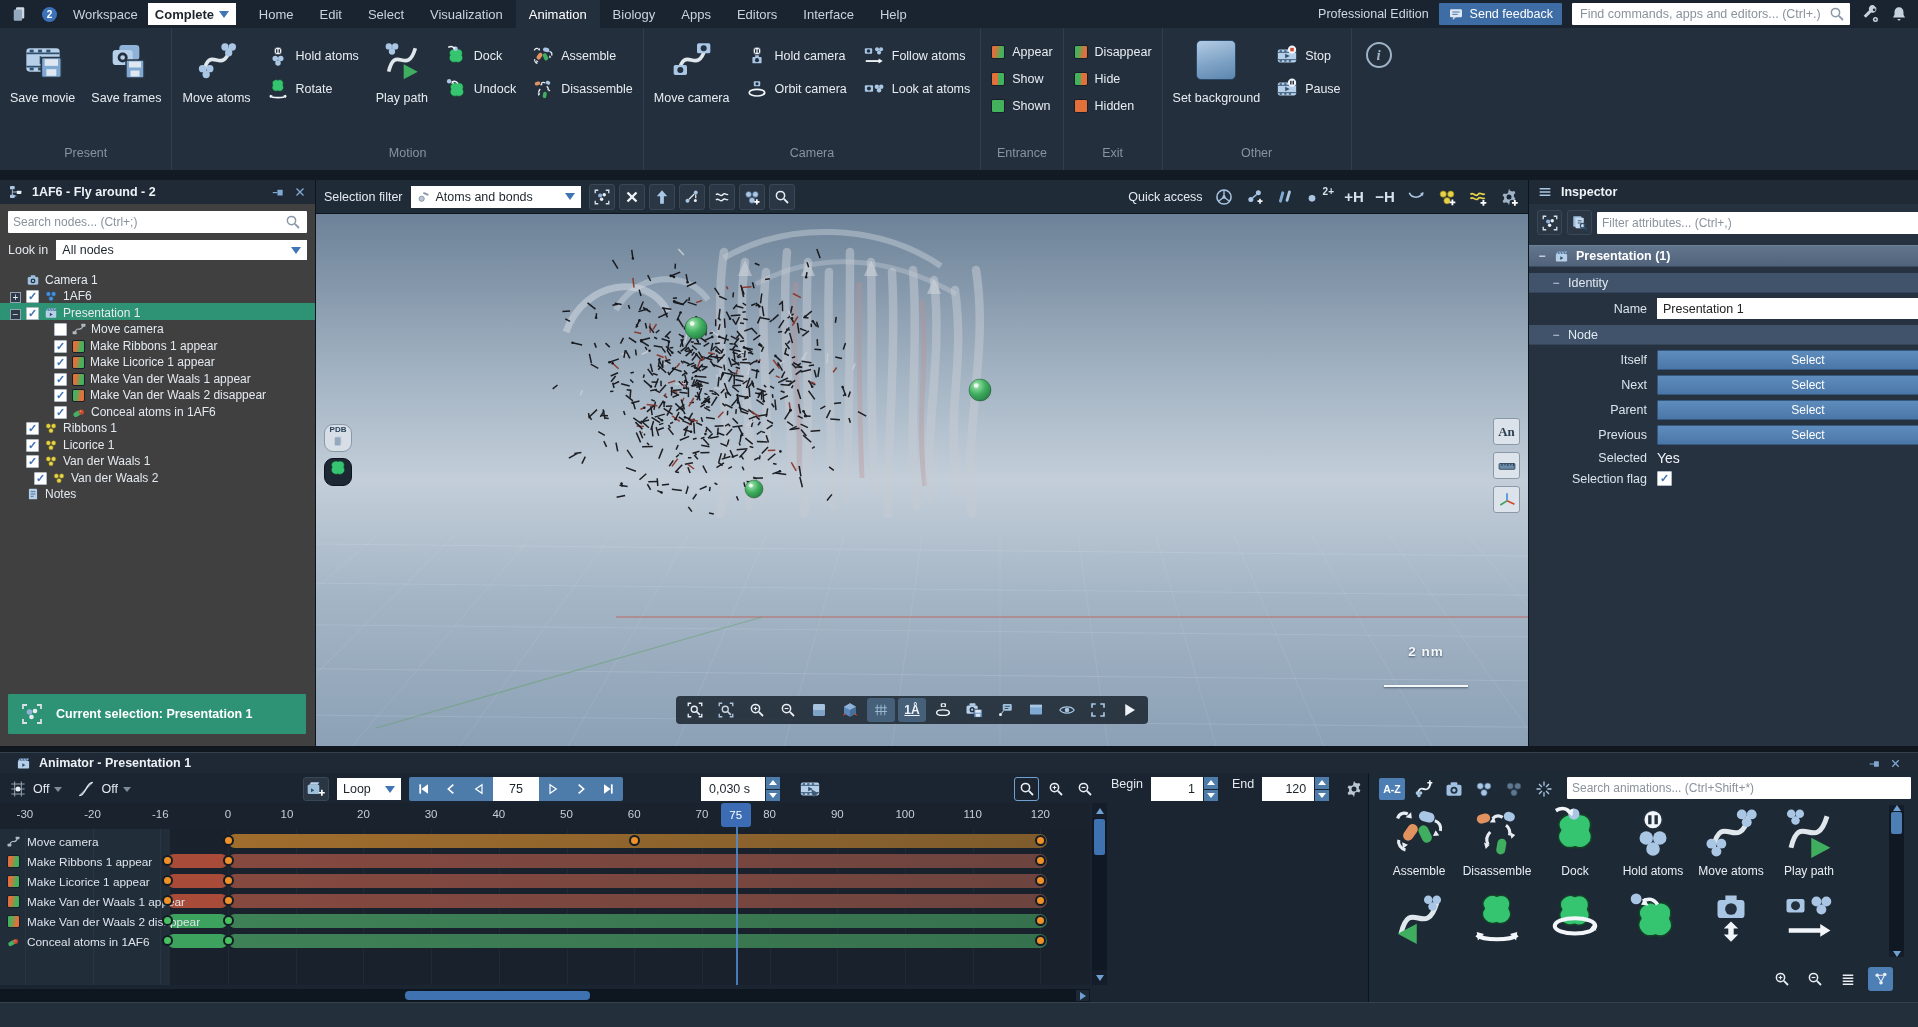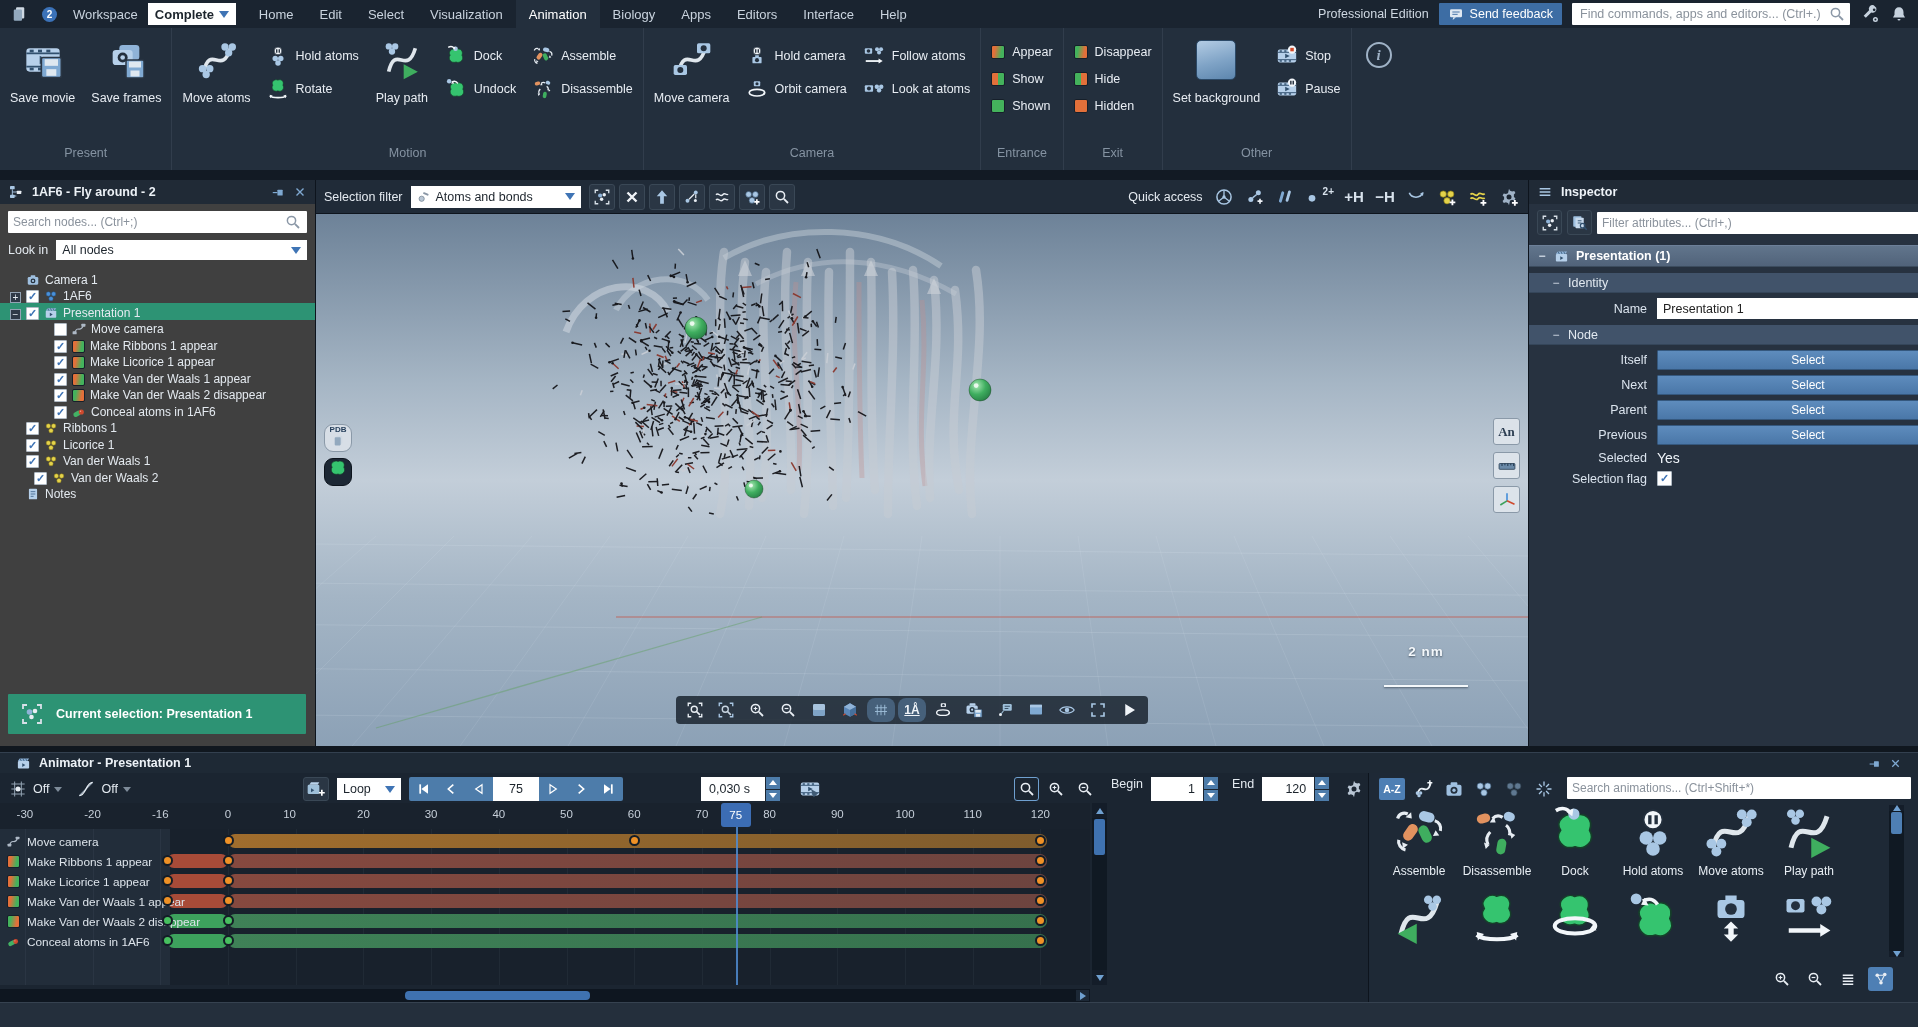--- a/index.html
+++ b/index.html
@@ -85,21 +85,21 @@
   .pdb-b{width:28px;height:28px;background:#d7dee6;border:1px solid #8a99a8;border-radius:9px;display:flex;flex-direction:column;align-items:center;justify-content:flex-start}
   .pdb-b.dark{background:#1d2835;border-color:#0d141d}
   .pdb-t{font-size:8px;font-weight:bold;color:#27405c;line-height:9px}
   #side-btns{position:absolute;right:8px;top:238px;display:flex;flex-direction:column;gap:7px}
   .side-b{width:27px;height:27px;background:rgba(222,229,236,0.92);border:1px solid #8a99a8;border-radius:3px;display:flex;align-items:center;justify-content:center}
   .an-t{font-family:"Liberation Serif",serif;font-size:13px;font-weight:bold;color:#2c3e52}
   #vp-scale{position:absolute;right:60px;top:464px;text-align:center}
   #vp-scale .scale-text{color:#f4f8fb;font-size:13.5px;font-weight:bold;text-shadow:0 1px 2px rgba(20,30,40,.6);letter-spacing:1px}
   #vp-scale .scale-line{width:84px;height:0;border-top:2px solid #f4f8fb;margin-top:26px;box-shadow:0 1px 2px rgba(20,30,40,.5)}
   #vp-bottombar{position:absolute;left:360px;top:516px;height:28px;display:flex;align-items:center;gap:3px;background:rgba(16,24,34,0.78);border-radius:4px;padding:0 5px}
-  .bbtn{width:28px;height:24px;border-radius:8px;display:flex;align-items:center;justify-content:center}
+  .bbtn{width:28px;height:24px;border-radius:3px;display:flex;align-items:center;justify-content:center}
   .bbtn.active{background:#46607a}
   .bbtext{color:#f0f4f8;font-size:12px;font-weight:bold;text-decoration:underline}
   
   #inspector{position:absolute;left:1528px;top:180px;width:441px;height:566px;background:#273240;border-left:1px solid #0d141d}
   .ins-filter{display:flex;align-items:center;gap:5px;margin:6px 8px 0}
   .ins-fbtn{width:25px;height:25px;display:flex;align-items:center;justify-content:center;background:#2a3644;border:1px solid #3a4856;border-radius:3px}
   .ins-sec{margin-top:10px;height:22px;background:linear-gradient(#61758c,#51637a);border-top:1px solid #6d8099;border-bottom:1px solid #3c4c5e;display:flex;align-items:center;gap:7px;padding:0 8px;color:#fff;font-weight:bold;font-size:12.5px}
   .ins-sub{margin:6px 0 0 0;height:20px;background:#41536a;border-bottom:1px solid #35465a;display:flex;align-items:center;gap:7px;padding:0 8px 0 22px;color:#e2e9f0;font-size:12.5px}
   .minus-g{color:#cfd9e4;font-size:12px;width:10px;text-align:center}
   .ins-row{display:flex;align-items:center;margin-top:5px;padding-right:10px}
@@ -2163,21 +2163,21 @@
           </svg>
         </span>
       </span>
   </div>
 
   <div id="tl-ruler">
       <div class="tick" style="left: 9.9px;">-30</div>
       <div class="tick" style="left: 77.6px;">-20</div>
       <div class="tick" style="left: 145.3px;">-16</div>
       <div class="tick" style="left: 213px;">0</div>
-      <div class="tick" style="left: 266px; text-align: right;">10</div>
+      <div class="tick" style="left: 272px;">10</div>
       <div class="tick" style="left: 348.4px;">20</div>
       <div class="tick" style="left: 416.1px;">30</div>
       <div class="tick" style="left: 483.8px;">40</div>
       <div class="tick" style="left: 551.5px;">50</div>
       <div class="tick" style="left: 619.2px;">60</div>
       <div class="tick" style="left: 686.9px;">70</div>
       <div class="tick" style="left: 754.6px;">80</div>
       <div class="tick" style="left: 822.3px;">90</div>
       <div class="tick" style="left: 890px;">100</div>
       <div class="tick" style="left: 957.7px;">110</div>

